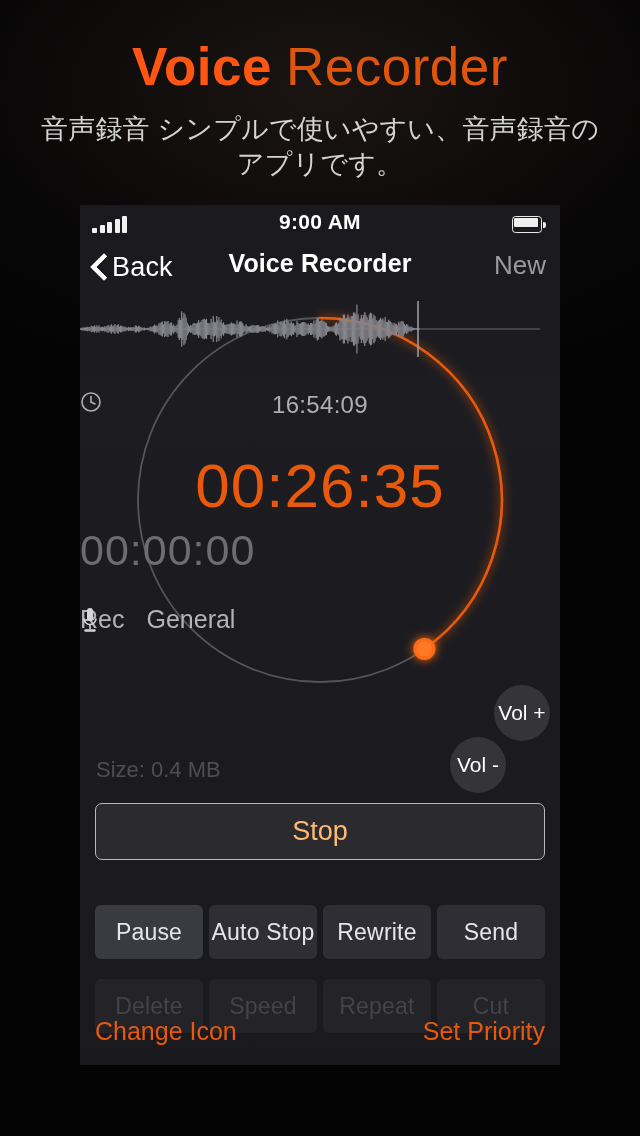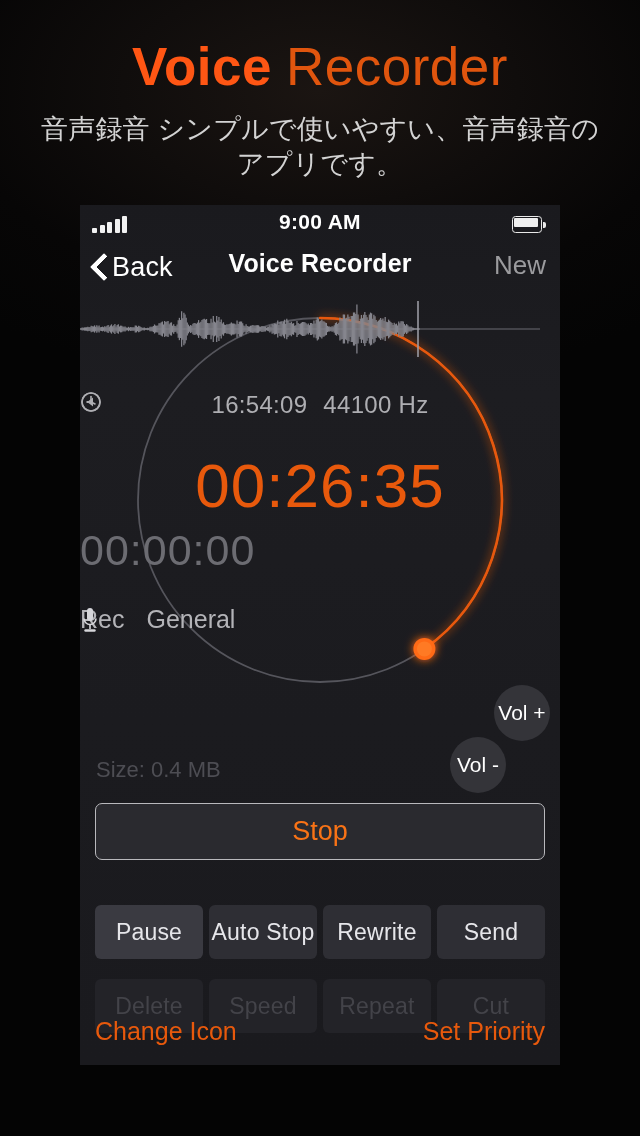--- a/index.html
+++ b/index.html
@@ -103,21 +103,21 @@
   #vol-up{ left:414px; top:392px; }
   #vol-down{ left:370px; top:444px; }
   
   #size-label{ position:absolute; left:16px; top:464px; color:#4d4d53; font-size:22px; font-weight:400; }
   
   #waveform{ position:absolute; left:10px; top:510px; width:460px; height:72px; }
   
   #stop-btn{
     position:absolute; left:15px; top:598px; width:450px; height:57px;
     border:1.4px solid #b9b9bd; border-radius:7px;
-    background:#2a2a2f; color:#f97316; font-size:27px; font-weight:400;
+    background:#2a2a2f; color:#fdba74; font-size:27px; font-weight:400;
     display:flex; align-items:center; justify-content:center; cursor:pointer;
   }
   
   #grid{ position:absolute; left:15px; top:680px; width:450px; }
   .grid-row{ display:flex; gap:6px; margin-bottom:6px;margin-top:20px; }
   .gbtn{
     flex:1; height:54px; border-radius:6px;
     display:flex; align-items:center; justify-content:center;
     font-size:23px; font-weight:400; letter-spacing:.2px;
   }
@@ -188,27 +188,20 @@
       </svg>
 
       <div id="dial-info">
         <div class="info-item">
           <svg width="22" height="22" viewBox="0 0 22 22">
             <circle cx="11" cy="11" r="9" fill="none" stroke="#aeaeb2" stroke-width="1.6"></circle>
             <line x1="11" y1="11" x2="11" y2="5.5" stroke="#aeaeb2" stroke-width="1.6" stroke-linecap="round"></line>
             <line x1="11" y1="11" x2="15" y2="13" stroke="#aeaeb2" stroke-width="1.6" stroke-linecap="round"></line>
           </svg>
           <span class="txt">16:54:09</span>
-        </div>
-        <div class="info-item">
-          <svg width="22" height="22" viewBox="0 0 22 22">
-            <circle cx="11" cy="11" r="9" fill="none" stroke="#aeaeb2" stroke-width="1.6"></circle>
-            <path d="M13 6.5 L8.5 10 L6.5 10 L6.5 12 L8.5 12 L13 15.5 Z" fill="#aeaeb2"></path>
-          </svg>
-          <span class="txt">44100 Hz</span>
         </div>
       </div>
 
       <div id="main-time">00:26:35</div>
       <div id="sub-time">00:00:00</div>
 
       <div id="mode-row">
         <svg width="20" height="30" viewBox="0 0 20 30">
           <rect x="7" y="3" width="6" height="13" rx="3" fill="#d6d6da"></rect>
           <path d="M4 13.5 a6 6 0 0 0 12 0" fill="none" stroke="#d6d6da" stroke-width="1.6"></path>

